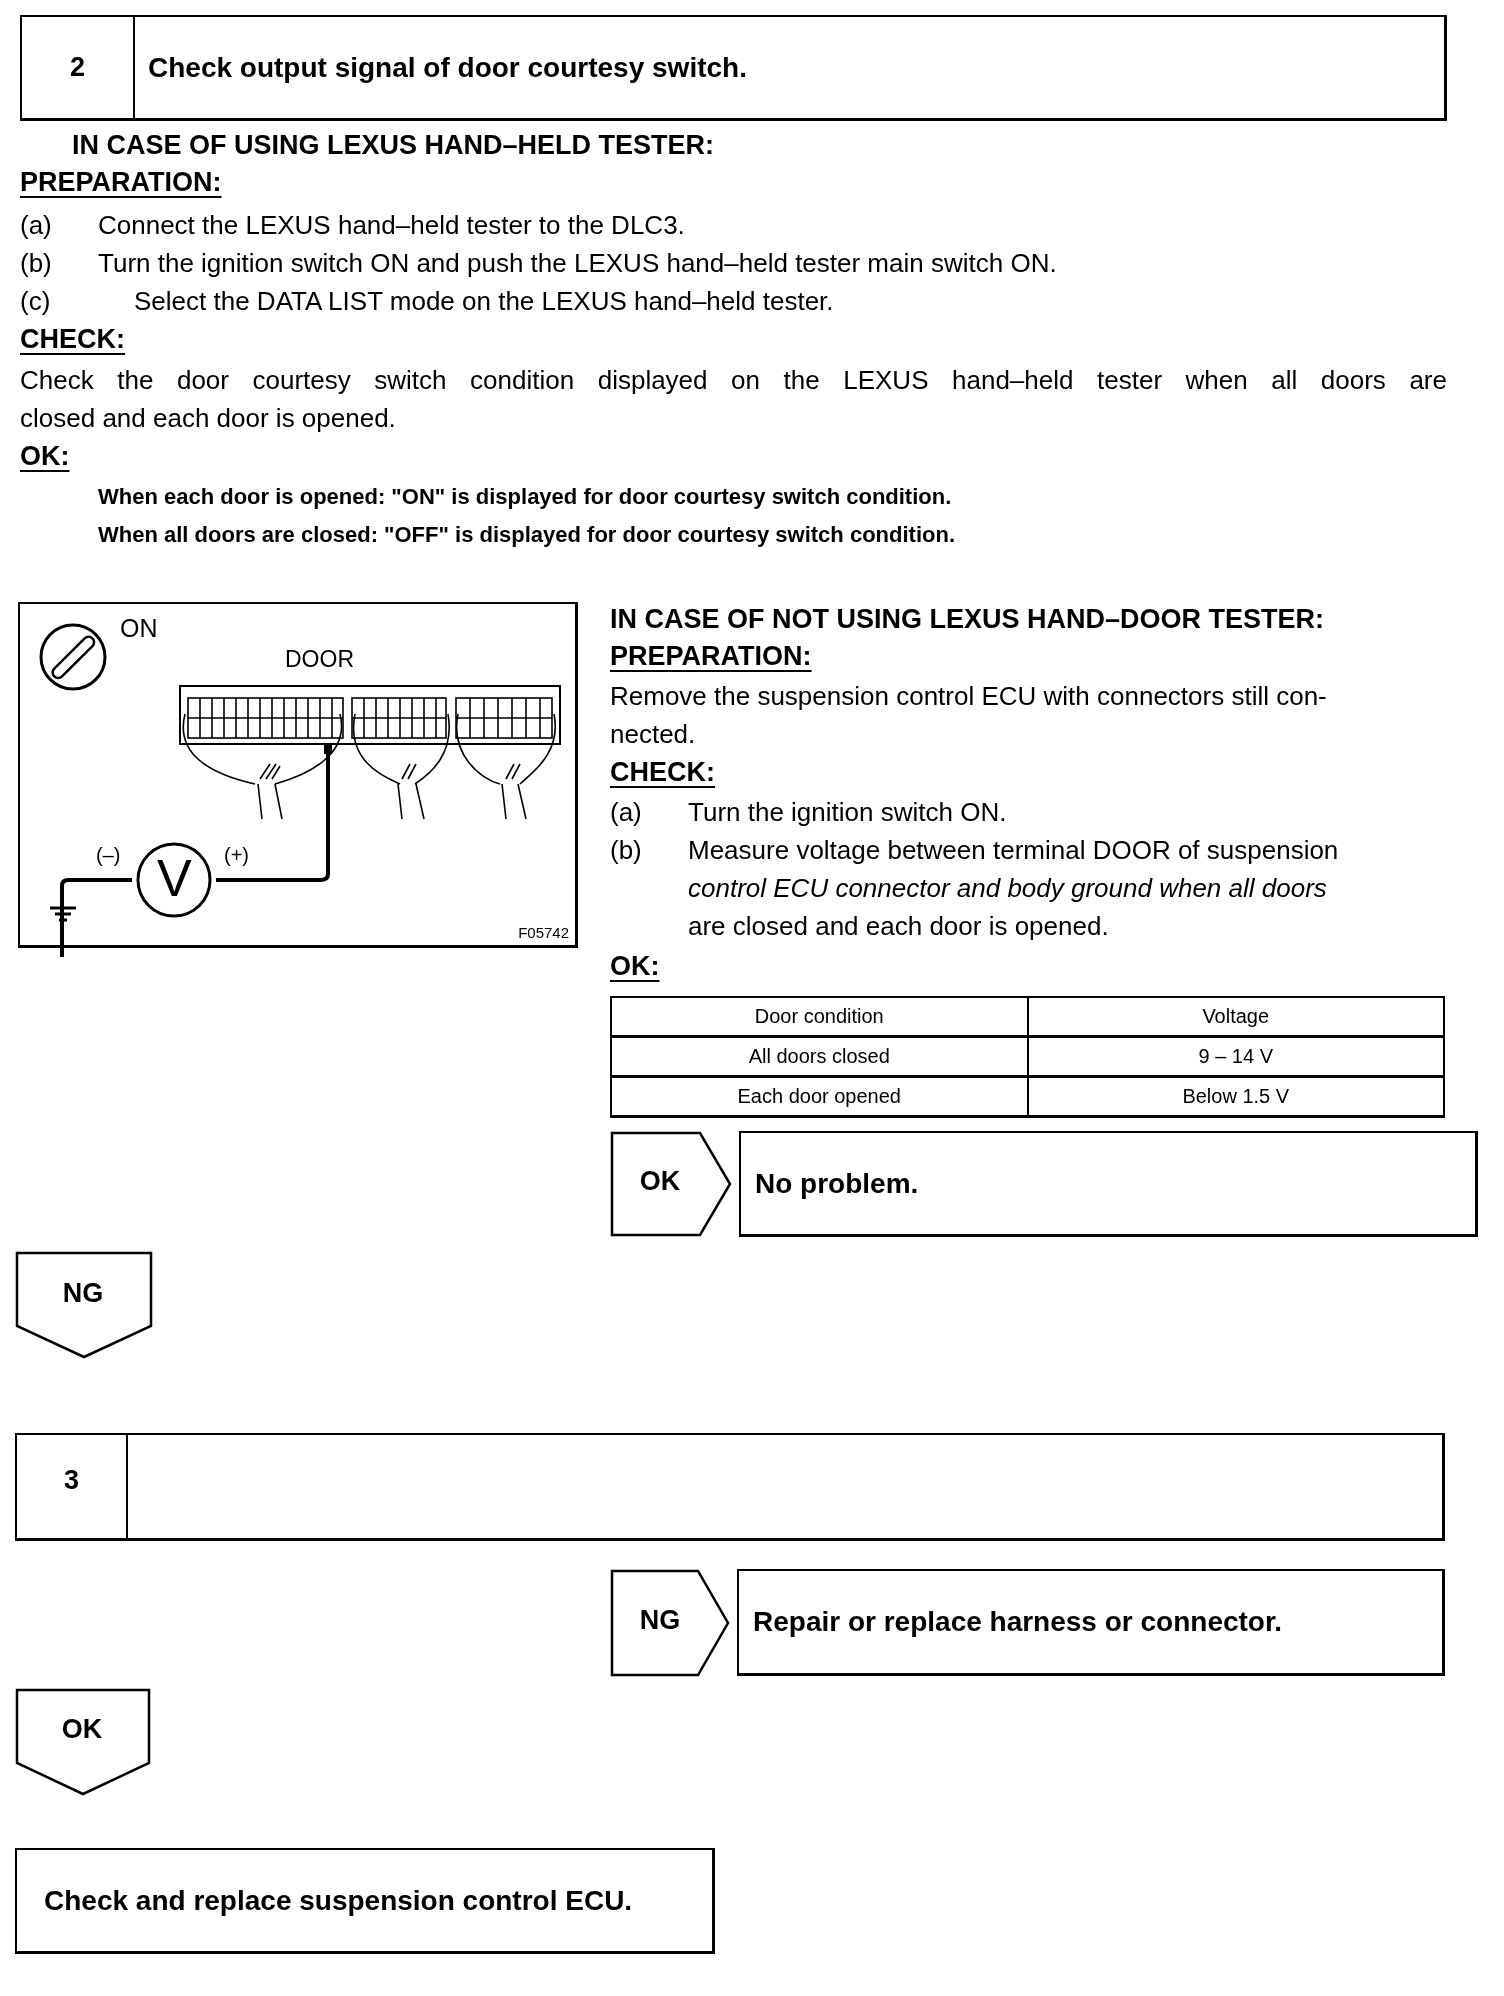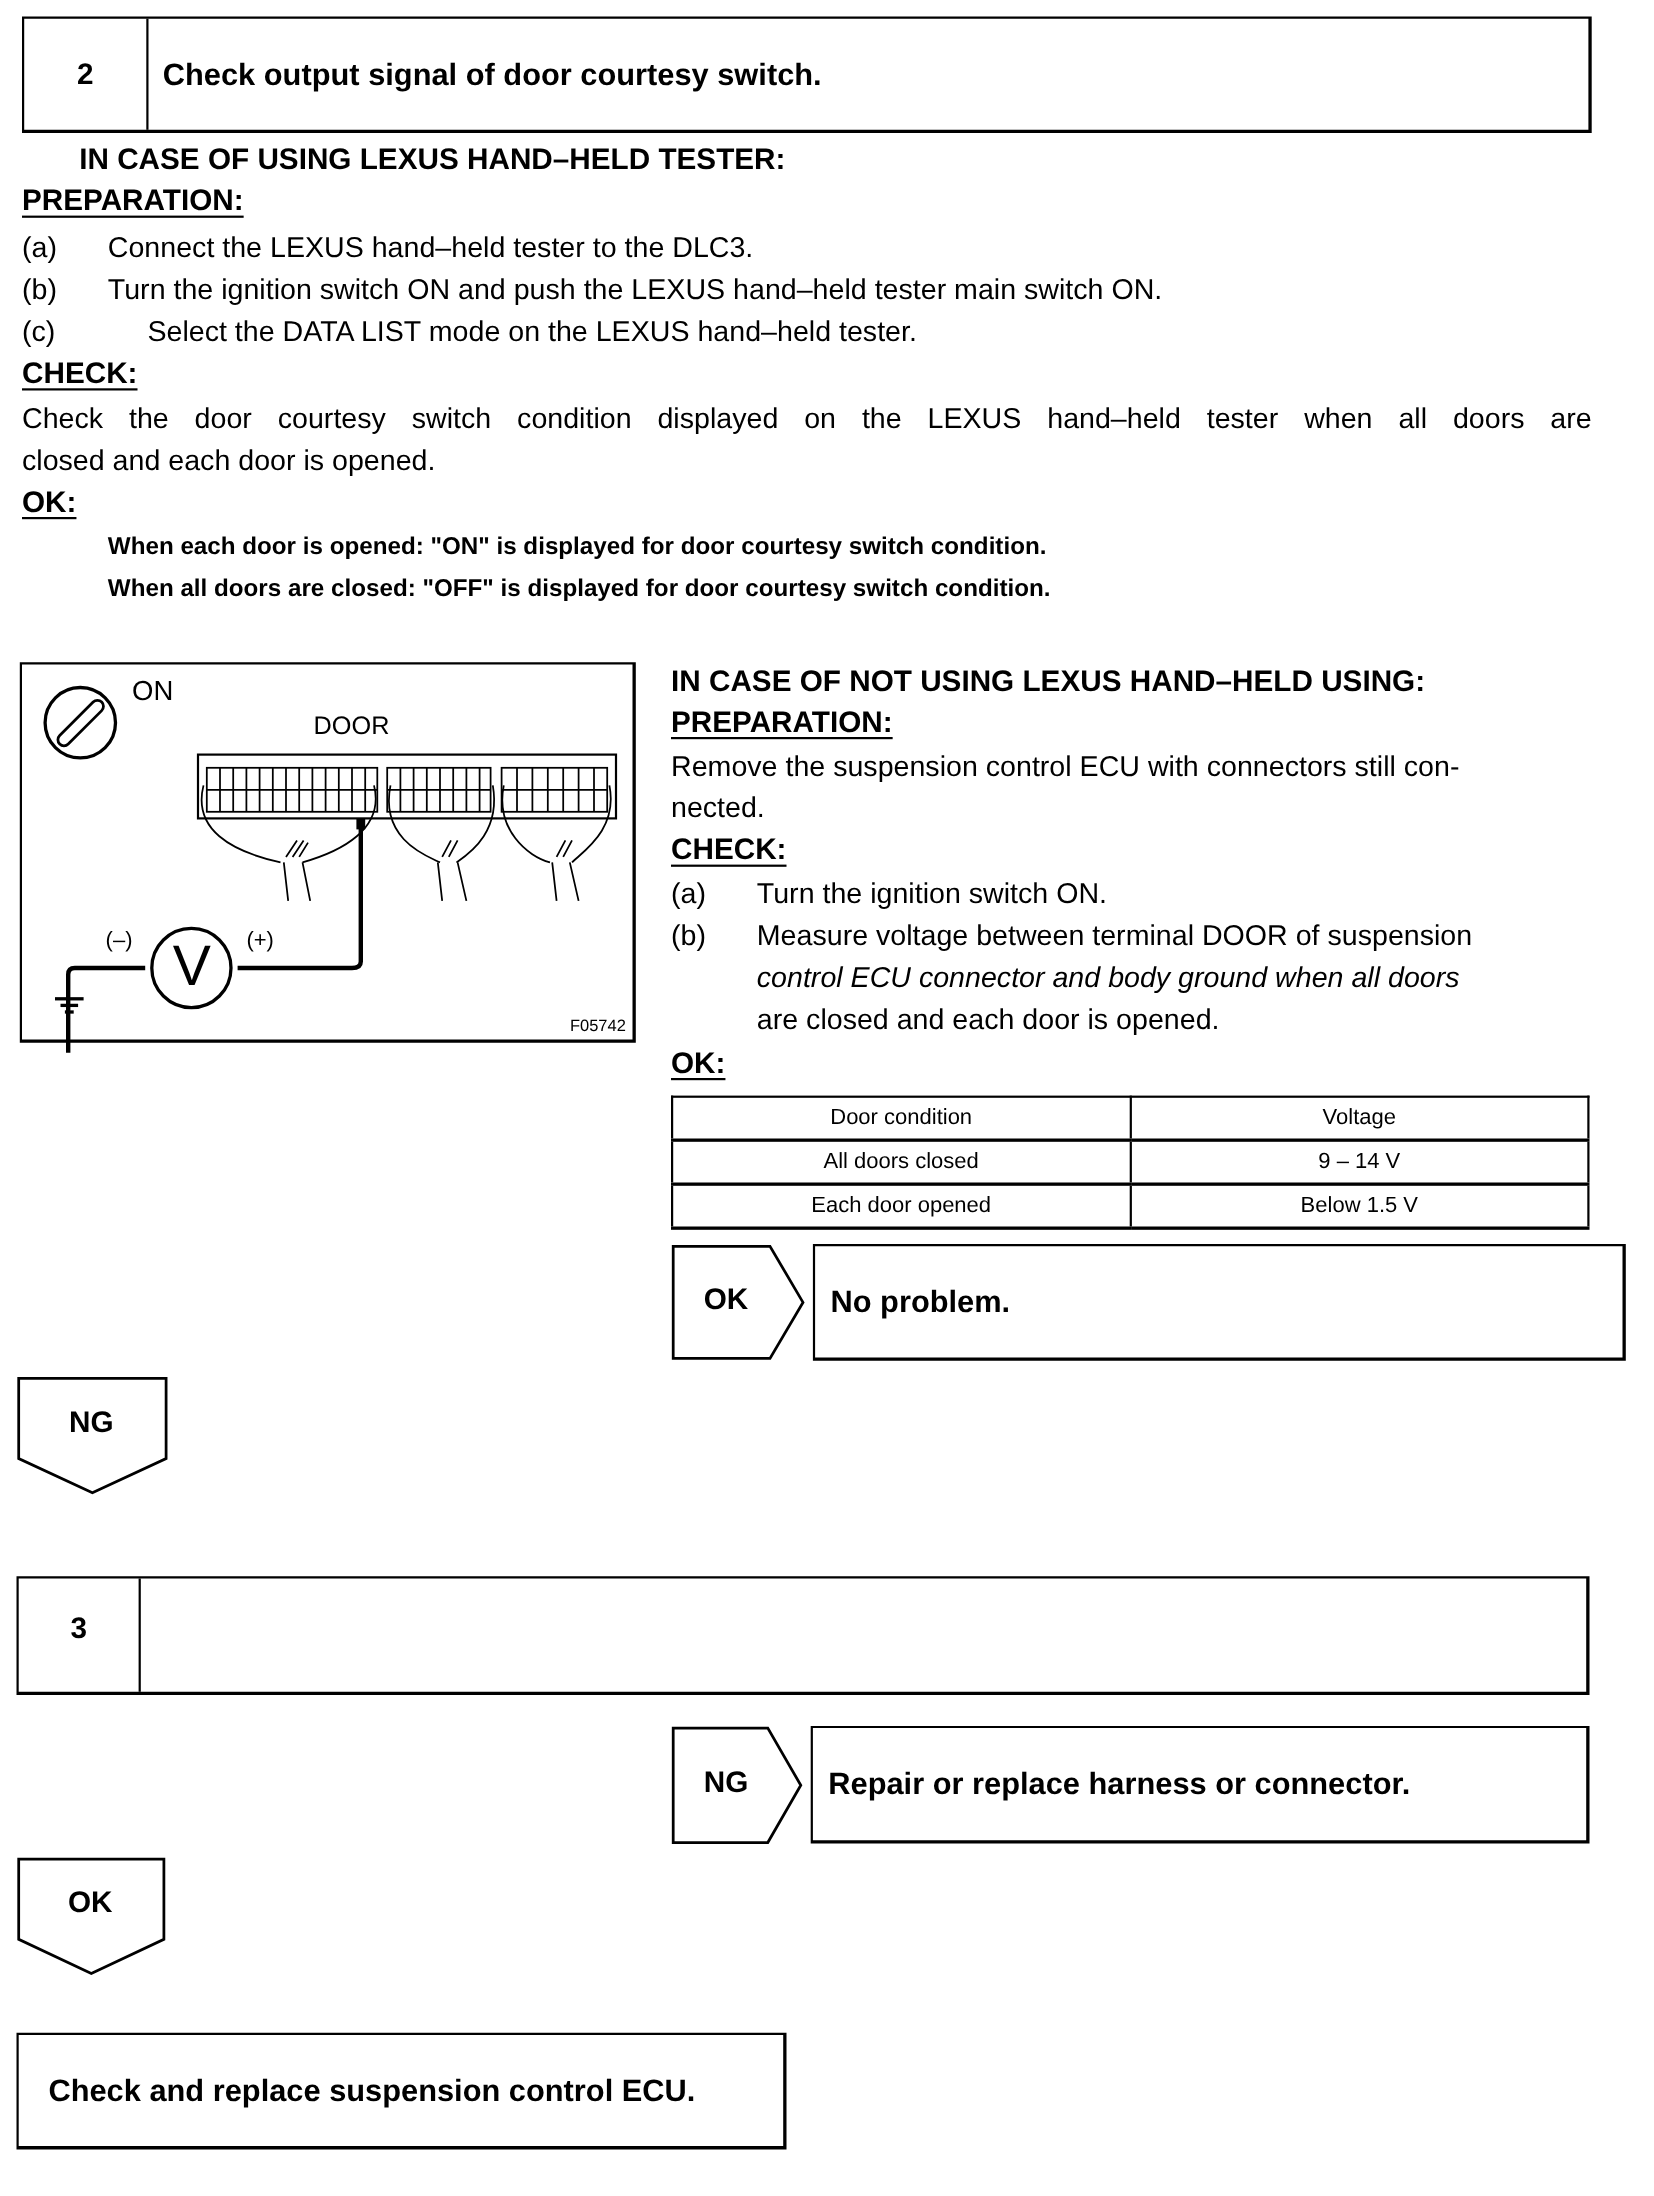--- a/index.html
+++ b/index.html
@@ -111,21 +111,21 @@
   <div class="lbl" style="left:204px; top:240px; font-size:20px;">(+)</div>
 
   <svg style="left:28px; top:300px;" width="30" height="20" viewBox="0 0 30 20">
     <line x1="2" y1="4" x2="28" y2="4" stroke="#000" stroke-width="3"></line>
     <line x1="7" y1="10" x2="23" y2="10" stroke="#000" stroke-width="3"></line>
     <line x1="11" y1="16" x2="19" y2="16" stroke="#000" stroke-width="3"></line>
   </svg>
   <div class="lbl" style="right:6px; bottom:4px; font-size:15px;">F05742</div>
 </div>
 
-<div class="h-bold" style="left:610px; top:604px;">IN CASE OF NOT USING LEXUS HAND–HELD USING:</div>
+<div class="h-bold" style="left:610px; top:604px;">IN CASE OF NOT USING LEXUS HAND–DOOR TESTER:</div>
 <div class="h-bold h-ul" style="left:610px; top:641px;">PREPARATION:</div>
 <div class="txt" style="left:610px; top:681px;">Remove the suspension control ECU with connectors still con-</div>
 <div class="txt" style="left:610px; top:719px;">nected.</div>
 <div class="h-bold h-ul" style="left:610px; top:757px;">CHECK:</div>
 <div class="txt" style="left:610px; top:797px;">(a)</div>
 <div class="txt" style="left:688px; top:797px;">Turn the ignition switch ON.</div>
 <div class="txt" style="left:610px; top:835px;">(b)</div>
 <div class="txt" style="left:688px; top:835px;">Measure voltage between terminal DOOR of suspension</div>
 <div class="txt" style="left:688px; top:873px;font-style:italic;">control ECU connector and body ground when all doors</div>
 <div class="txt" style="left:688px; top:911px;">are closed and each door is opened.</div>

